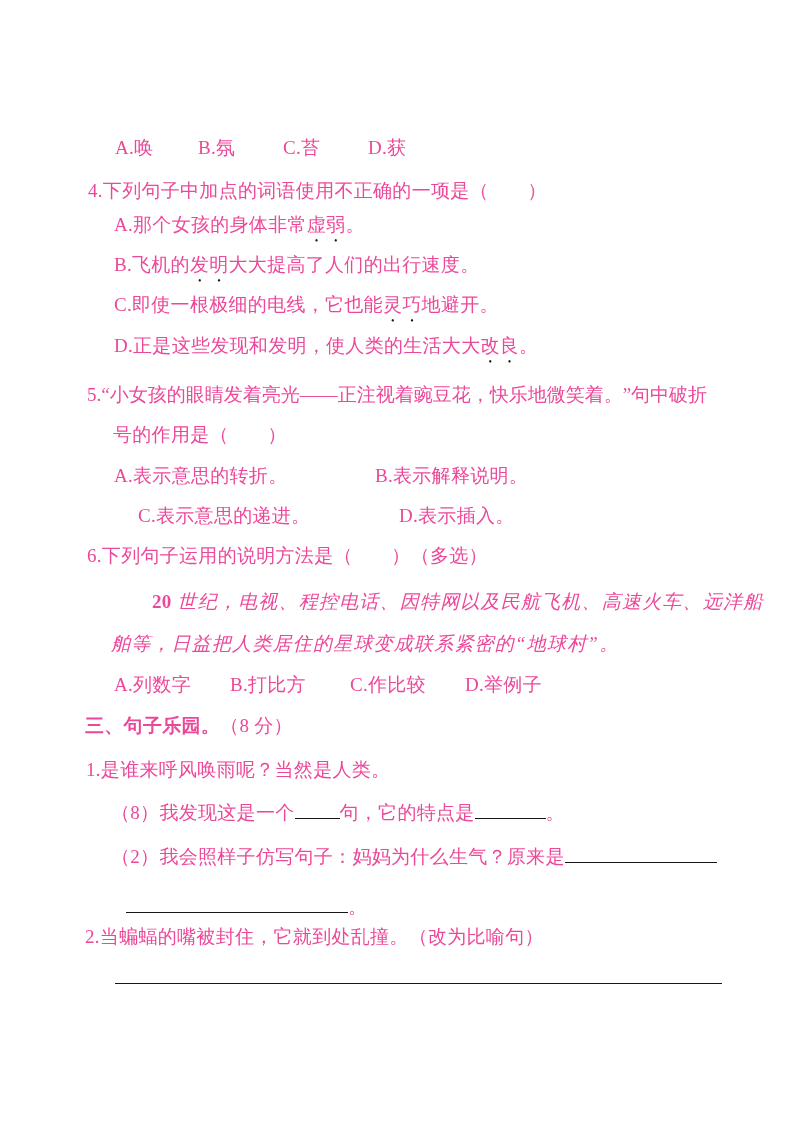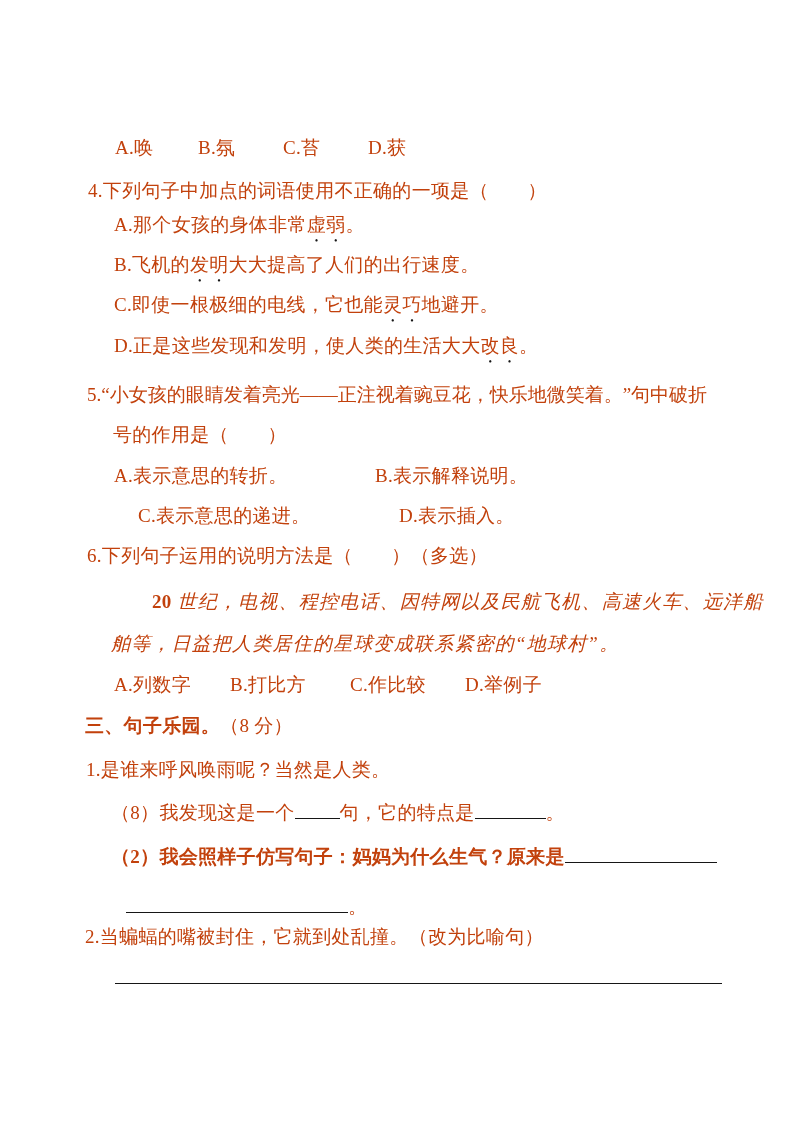--- a/index.html
+++ b/index.html
@@ -2,21 +2,21 @@
 <html lang="zh"><head>
 <meta charset="utf-8">
 <style>
   html,body{margin:0;padding:0;background:#e8e8e8;}
   #paper{
     position:relative;
     width:793px;height:1122px;
     margin:0 auto;
     background:#ffffff;
     font-family:"Liberation Serif","DejaVu Serif",serif;
-    color:#c2410c;
+    color:#ec4899;
     overflow:hidden;
   }
   .line{
     position:absolute;
     white-space:nowrap;
     font-size:19px;
     line-height:27px;
     letter-spacing:0.3px;
   }
   .opt{display:inline-block;}
@@ -32,21 +32,21 @@
   .kai{font-style:italic;letter-spacing:1.2px;}
   .kai-num{font-style:normal;font-weight:bold;letter-spacing:0.3px;}
   .bold{font-weight:bold;text-align:center;}
   .blank{
     display:inline-block;
     border-bottom:1.5px solid #161616;
     height:19px;
     vertical-align:baseline;
   }
   .b45{width:45px;} .b71{width:71px;} .b222{width:222px;}
-  .flexline{display:flex;align-items:baseline;font-weight:bold;}
+  .flexline{display:flex;align-items:baseline;}
   .grow{flex:1 1 auto;}
   .rule{
     position:absolute;
     border-top:1.6px solid #161616;
   }
 </style>
 </head>
 <body>
 
 <div id="paper">

